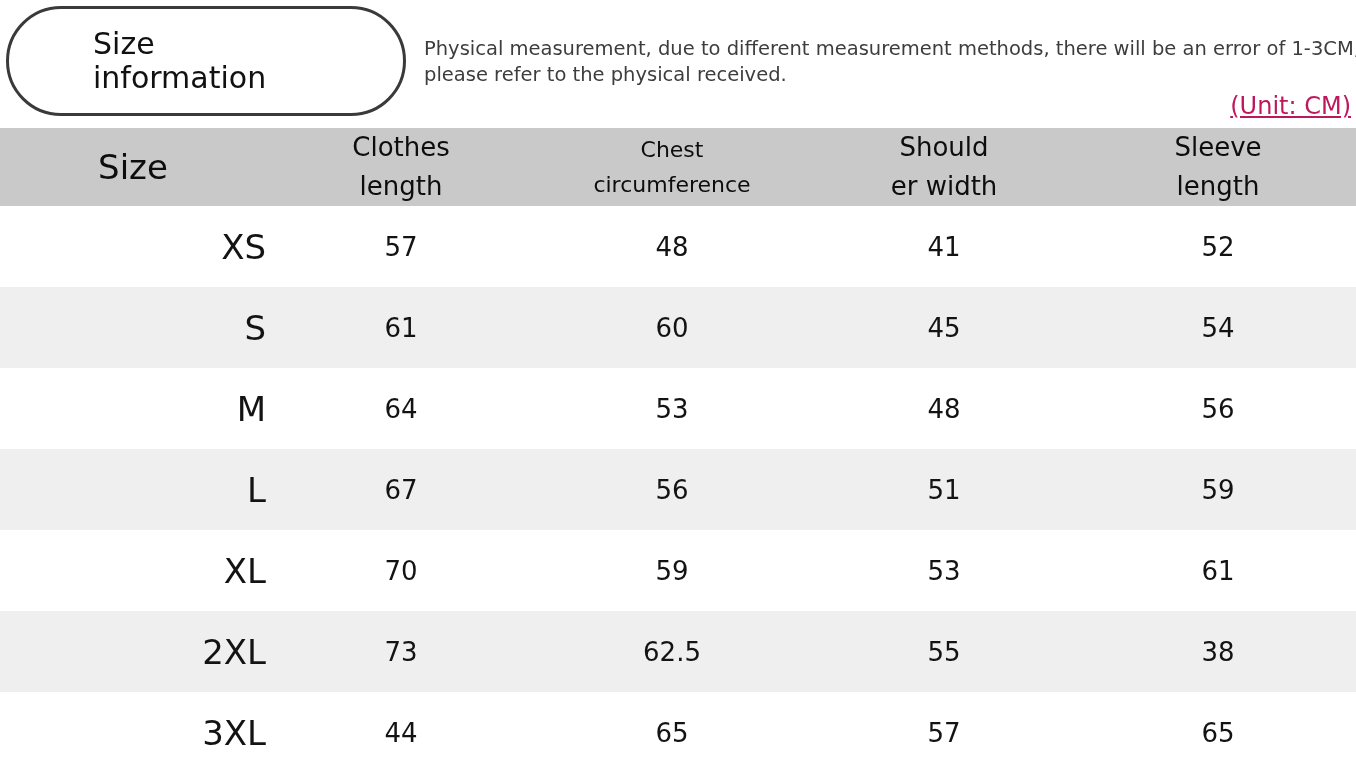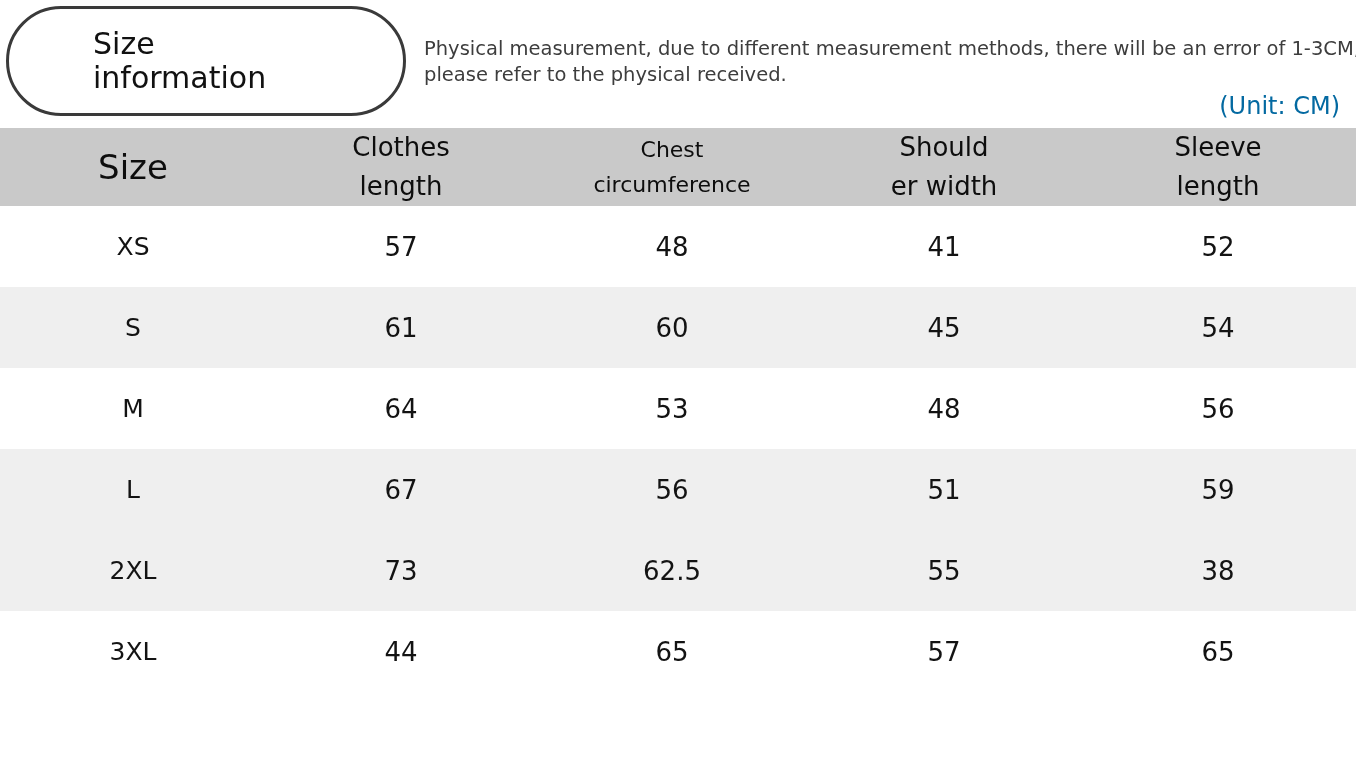--- a/index.html
+++ b/index.html
@@ -51,24 +51,25 @@
     top: 36px;
     width: 940px;
     font-size: 19.5px;
     line-height: 26px;
     color: #3d3d3d;
     white-space: pre-line;
   }
 
   .unit {
     position: absolute;
-    right: 16px;
+    right: 5px;
     top: 92px;
     font-size: 24px;
-    color: #0369a1;
+    color: #be185d;
+    text-decoration: underline;
   }
 
   
   table.size-table {
     border-collapse: collapse;
     width: 1356px;
     table-layout: fixed;
   }
   table.size-table col.c0 { width: 266px; }
   table.size-table col.c1 { width: 270px; }
@@ -106,21 +107,22 @@
     vertical-align: middle;
     font-size: 26px;
     color: #131313;
     padding: 0;
     background: #ffffff;
   }
   tbody tr.alt td {
     background: #efefef;
   }
   tbody td.size-cell {
-    font-size: 25px;
+    font-size: 34px;
+    text-align: right;
   }
 </style>
 </head>
 <body>
 
 <div class="header">
   <div class="title-pill">
     <div class="title-text">Size
 information</div>
   </div>
@@ -182,20 +184,27 @@
       <td>48</td>
       <td>56</td>
     </tr>
     <tr class="alt">
       <td class="size-cell">L</td>
       <td>67</td>
       <td>56</td>
       <td>51</td>
       <td>59</td>
     </tr>
+    <tr>
+      <td class="size-cell">XL</td>
+      <td>70</td>
+      <td>59</td>
+      <td>53</td>
+      <td>61</td>
+    </tr>
     <tr class="alt">
       <td class="size-cell">2XL</td>
       <td>73</td>
       <td>62.5</td>
       <td>55</td>
       <td>38</td>
     </tr>
     <tr>
       <td class="size-cell">3XL</td>
       <td>44</td>

